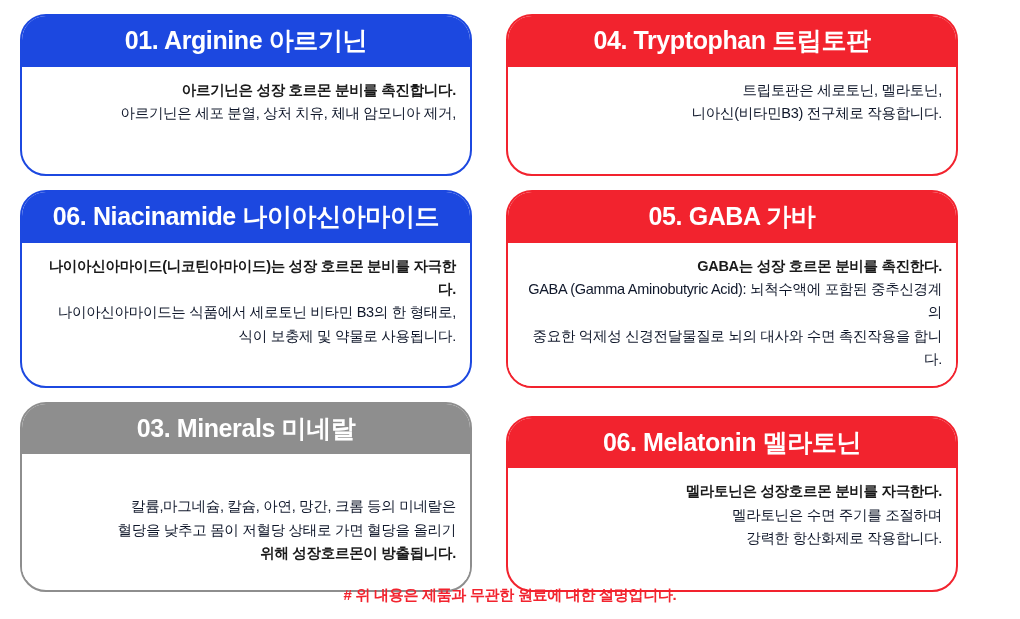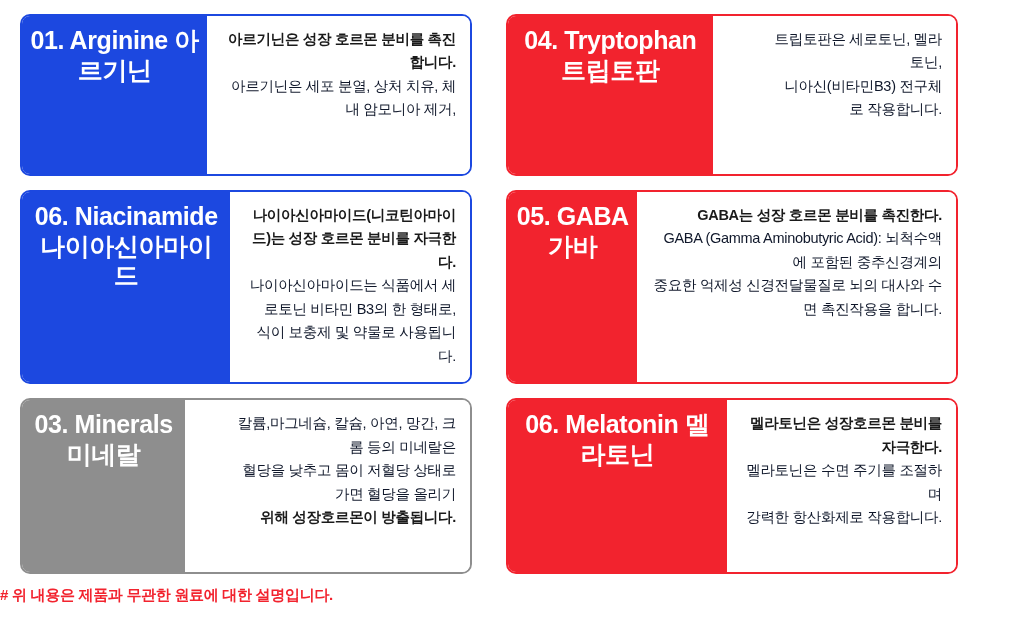--- a/index.html
+++ b/index.html
@@ -20,25 +20,25 @@
     box-sizing: border-box;
     padding: 14px 20px 0 20px;
   }
   .grid {
     display: grid;
     grid-template-columns: 452px 452px;
     column-gap: 34px;
     row-gap: 14px;
   }
   .card {
-    border-radius: 10px;
+    border-radius: 26px;
     overflow: hidden;
     background: #ffffff;
     display: flex;
-    flex-direction: row;
+    flex-direction: column;
   }
   .card-head {
     text-align: center;
     padding: 10px 8px 11px 8px;
   }
   .card-head-text {
     font-size: 25px;
     font-weight: bold;
     color: #ffffff;
     letter-spacing: -0.4px;
@@ -63,30 +63,30 @@
   .blue .card-head { background: #1c48e0; }
   .blue { border: 2px solid #1c48e0; }
   .red .card-head { background: #f2232e; }
   .red { border: 2px solid #f2232e; }
   .gray .card-head { background: #8e8e8e; }
   .gray { border: 2px solid #8e8e8e; gap: 29px; }
 
   .card.c1 { min-height: 158px; }
   .card.c2 { min-height: 172px; }
   .card.c3 { min-height: 172px; }
-  .card.c4 { min-height: 158px; gap: 45px; }
+  .card.c4 { min-height: 158px; }
   .card.c5 { min-height: 172px; }
-  .card.c6 { min-height: 172px; }
+  .card.c6 { min-height: 172px; margin-top: 14px; }
 
   .footer {
     position: absolute;
     left: 0;
     right: 0;
     bottom: 14px;
-    text-align: left;
+    text-align: center;
     font-size: 15px;
     font-weight: bold;
     color: #f2232e;
     letter-spacing: -0.3px;
   }
 </style>
 </head>
 <body>
 
 <div class="page">

